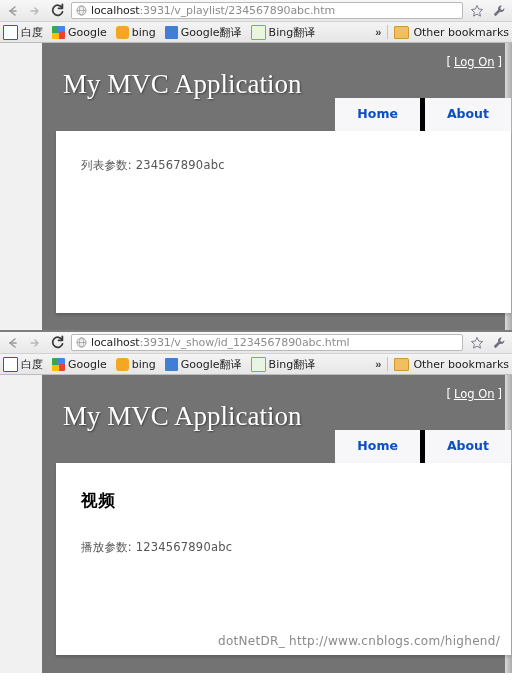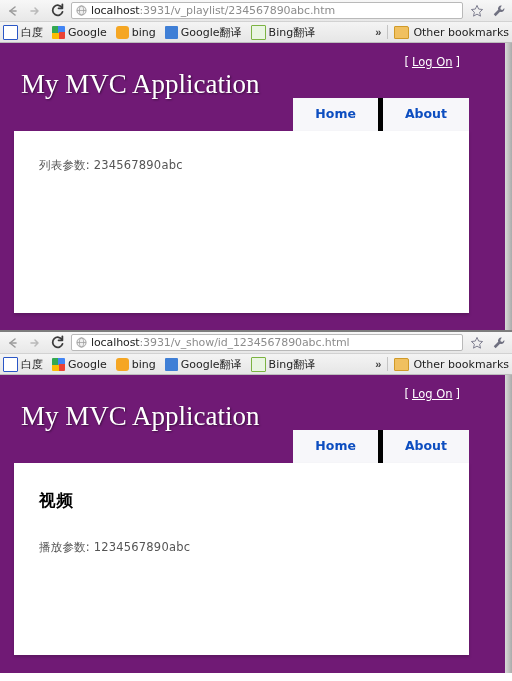--- a/index.html
+++ b/index.html
@@ -127,23 +127,24 @@
     width: 13px; height: 11px;
     background: #f0c060;
     border: 1px solid #d09a28;
     border-radius: 1px 2px 1px 1px;
     margin-right: 4px;
     flex: 0 0 auto;
   }
 
   
   .page {
-    background: #701a75;
+    background: #737373;
     position: relative;
     overflow: hidden;
+    margin-left: 42px;
   }
   .page-inner {
     position: relative;
     width: 478px;
     margin: 0 auto 0 0;
     padding-left: 7px;
   }
   .site-header {
     position: relative;
     height: 88px;
@@ -423,16 +424,17 @@
         <div class="menu">
           <div class="menu-item">Home</div>
           <div class="menu-item">About</div>
         </div>
       </div>
       <div class="content-shell">
         <div class="content">
           <h2>视频</h2>
           <p>播放参数: 1234567890abc</p>
         </div>
+        <div class="watermark" style="position:absolute;bottom:6px;right:4px;">dotNetDR_  http://www.cnblogs.com/highend/</div>
       </div>
     </div>
   </div>
 </div>
 
 </body></html>

